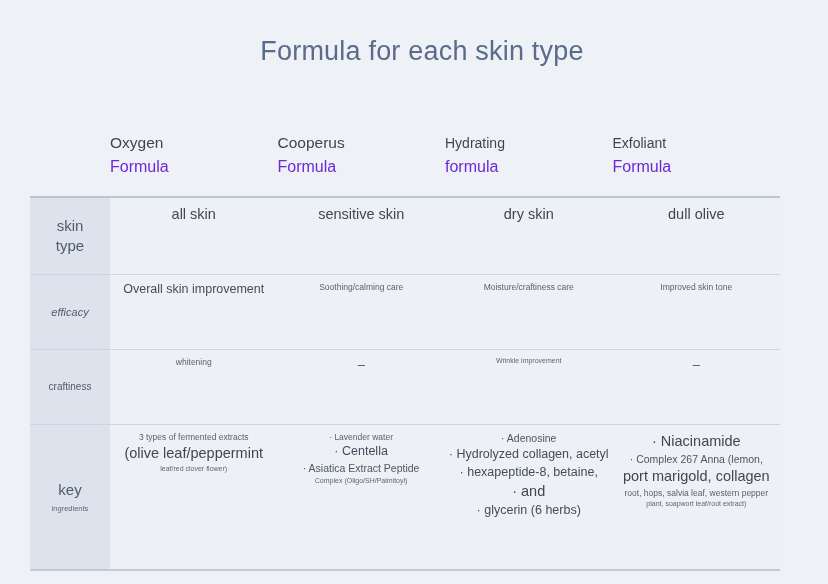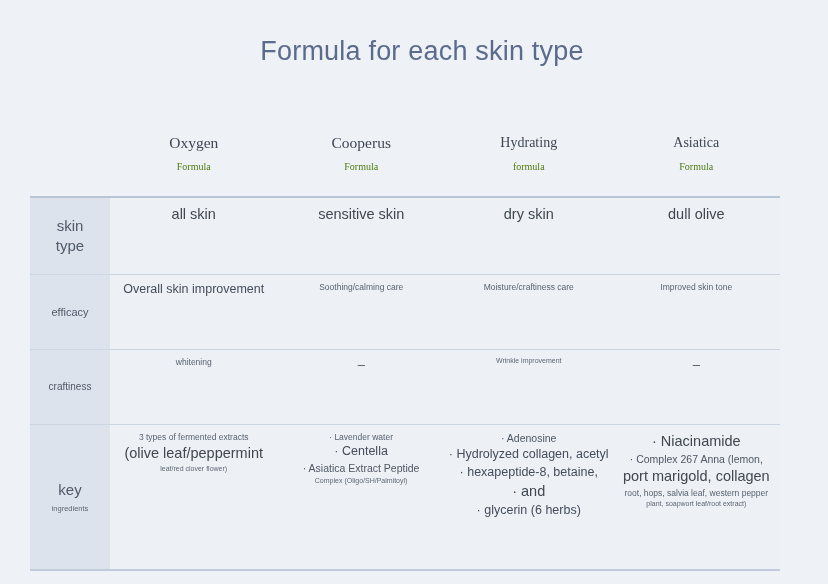--- a/index.html
+++ b/index.html
@@ -46,38 +46,37 @@
   .col-head-row {
     display: flex;
     height: 78px;
   }
   .rowlabel-spacer {
     width: 80px;
     flex: 0 0 80px;
   }
   .col-head {
     flex: 1 1 0;
-    text-align: center;
+    text-align: left;
     padding-top: 14px;
     box-sizing: border-box;
-    font-family: Liberation Serif, serif;
   }
   .col-head .name {
     display: block;
     font-size: 15.5px;
     color: #3f4653;
     line-height: 22px;
   }
   .col-head.lg .name {
     font-size: 14px;
   }
   .col-head .sub {
     display: block;
-    font-size: 10px;
-    color: #4d7c0f;
+    font-size: 16px;
+    color: #6d28d9;
     line-height: 22px;
     margin-top: 2px;
   }
 
   .grid {
     border-top: 2.5px solid #b9c4d4;
     border-bottom: 2px solid #c0cada;
   }
 
   .row {
@@ -97,21 +96,21 @@
     align-items: center;
     justify-content: center;
     text-align: center;
     box-sizing: border-box;
   }
   .row-label .lab {
     color: #515a68;
     line-height: 1.35;
   }
   .row-label .lab.size-l { font-size: 15px; }
-  .row-label .lab.size-m { font-size: 11px; }
+  .row-label .lab.size-m { font-size: 11px; font-style: italic; }
   .row-label .lab.size-s { font-size: 10px; }
   .row-label .lab.size-xs { font-size: 7.5px; color: #5d6573; margin-top: 3px; }
 
   .cells {
     flex: 1 1 auto;
     display: flex;
     background: #edf1f6;
   }
   .cell {
     flex: 1 1 0;
@@ -161,21 +160,21 @@
         <span class="name">Cooperus</span>
         <span class="sub">Formula</span>
       </div>
 
       <div class="col-head lg">
         <span class="name">Hydrating</span>
         <span class="sub">formula</span>
       </div>
 
       <div class="col-head lg">
-        <span class="name">Asiatica</span>
+        <span class="name">Exfoliant</span>
         <span class="sub">Formula</span>
       </div>
     </div>
 
     <div class="grid">
 
       <div class="row r-skin">
         <div class="row-label">
           <span class="lab size-l">skin</span>
           <span class="lab size-l">type</span>

